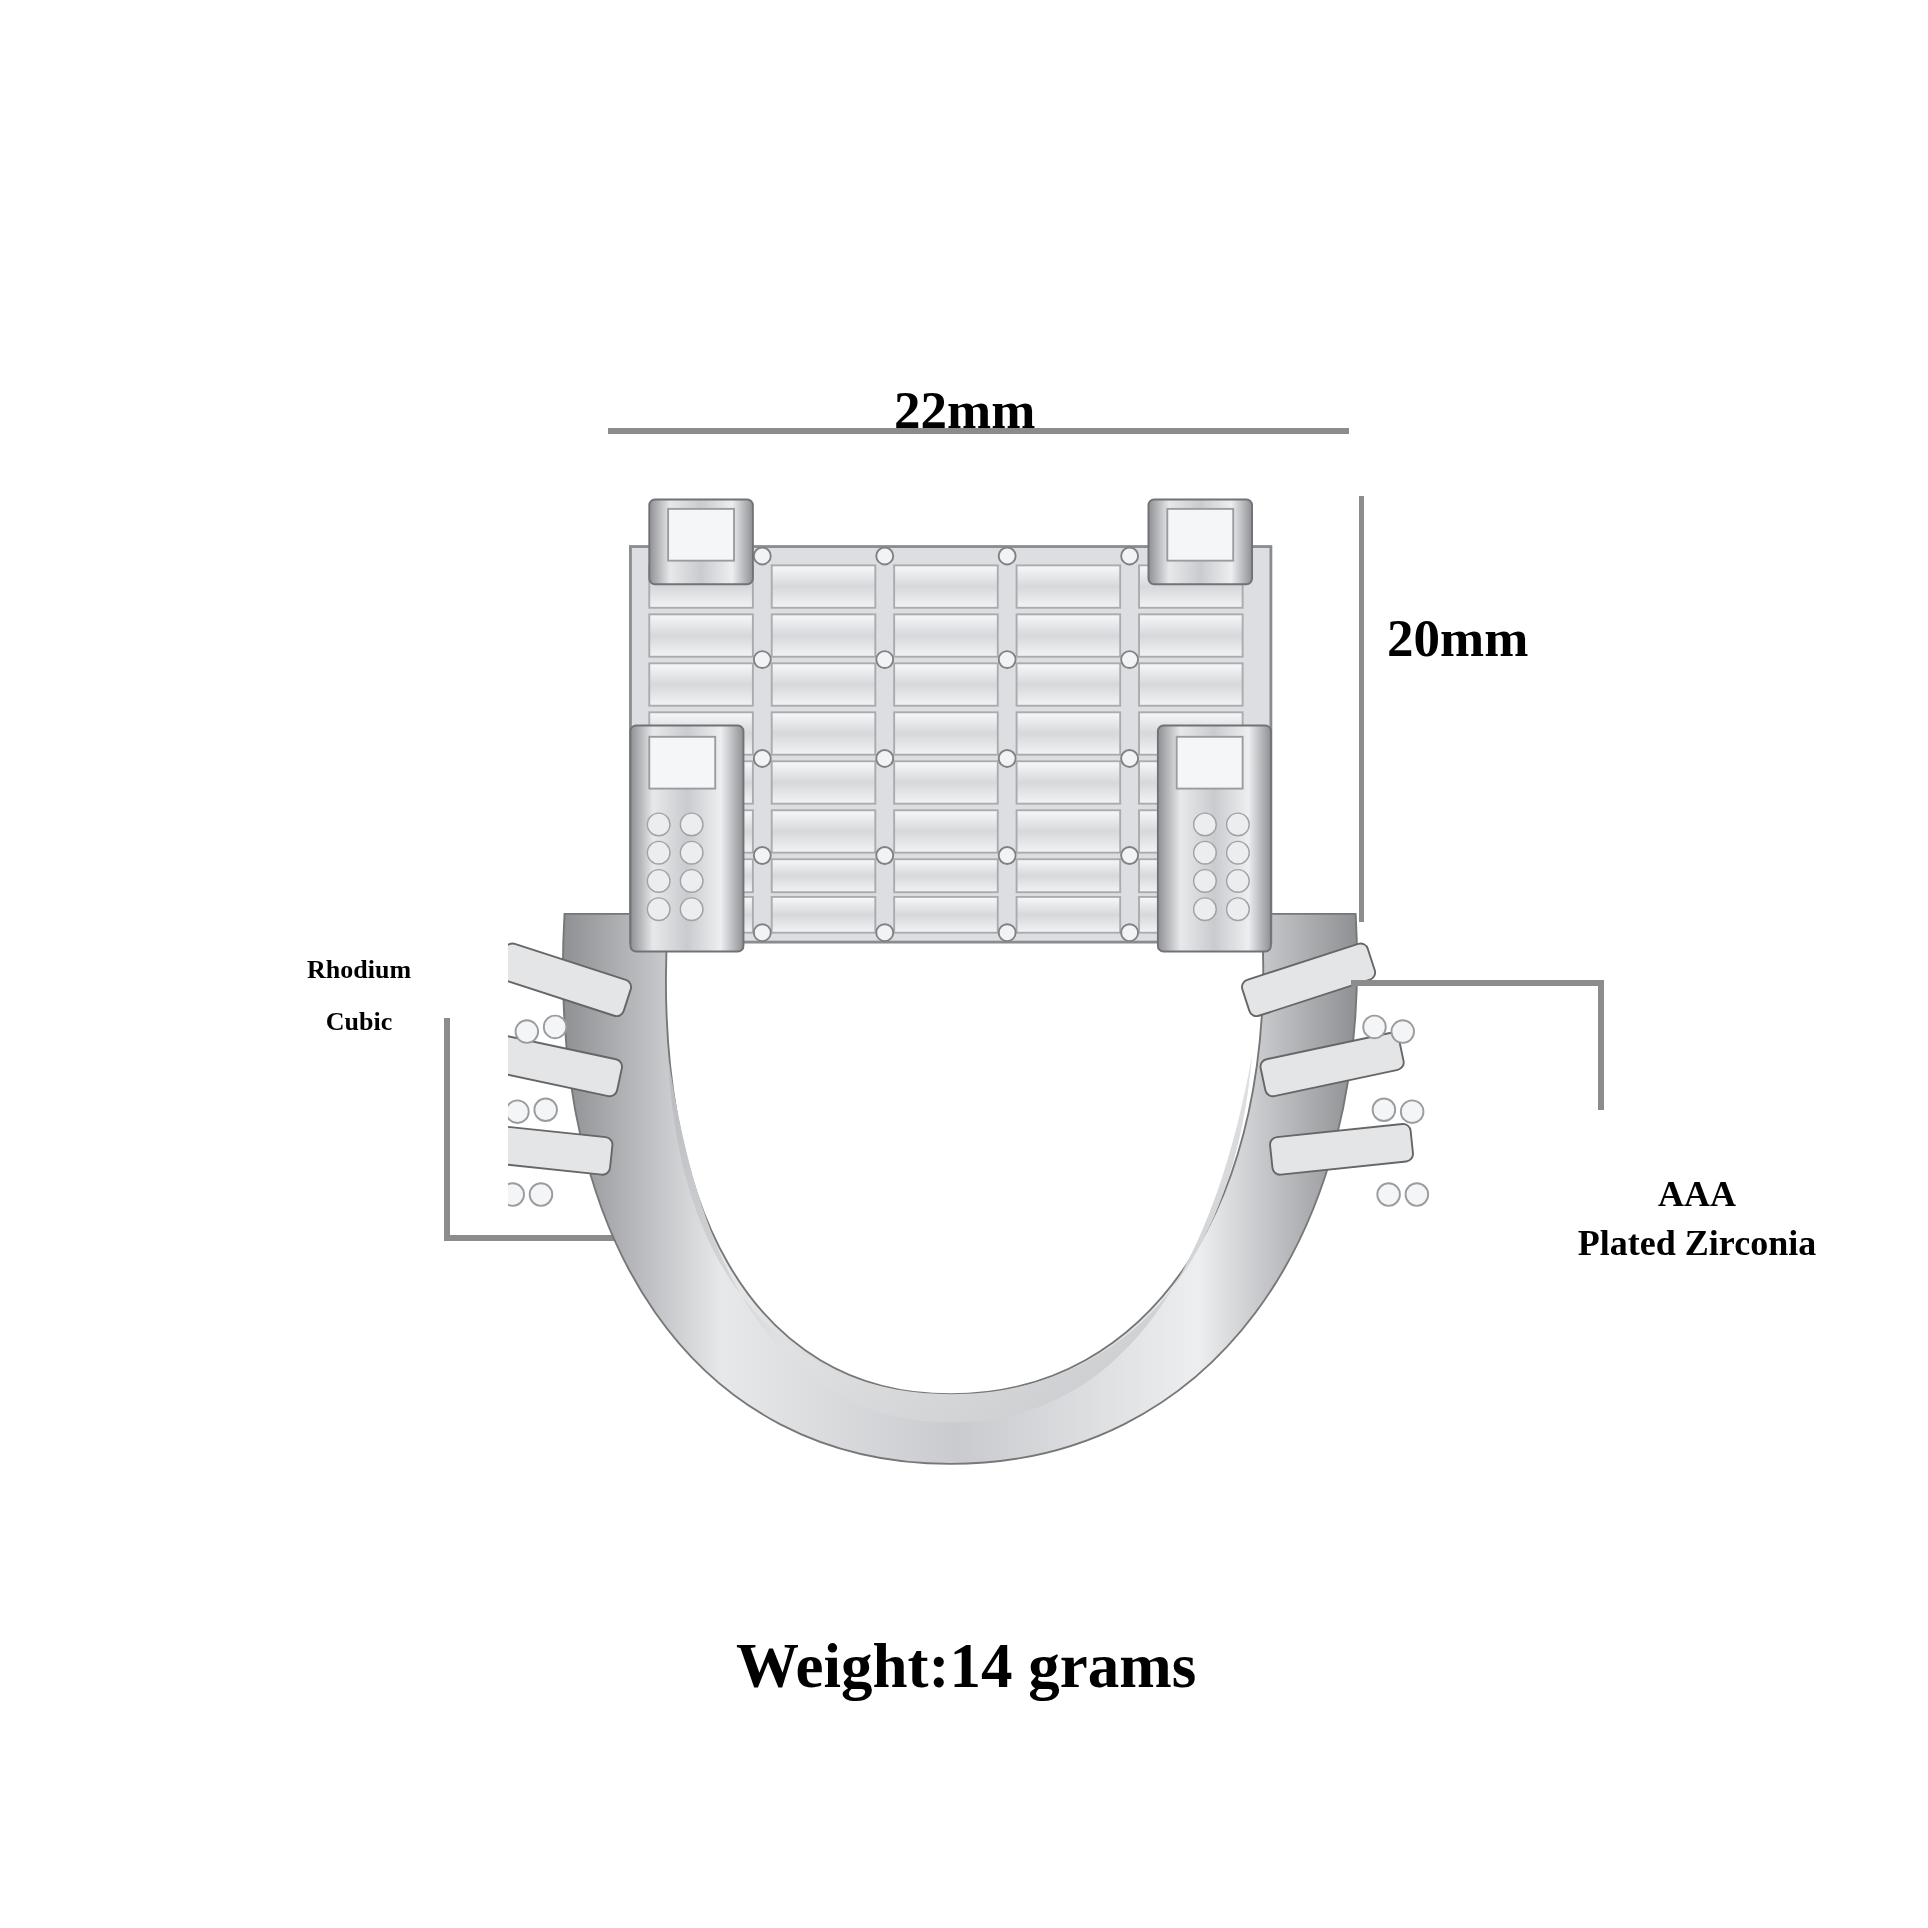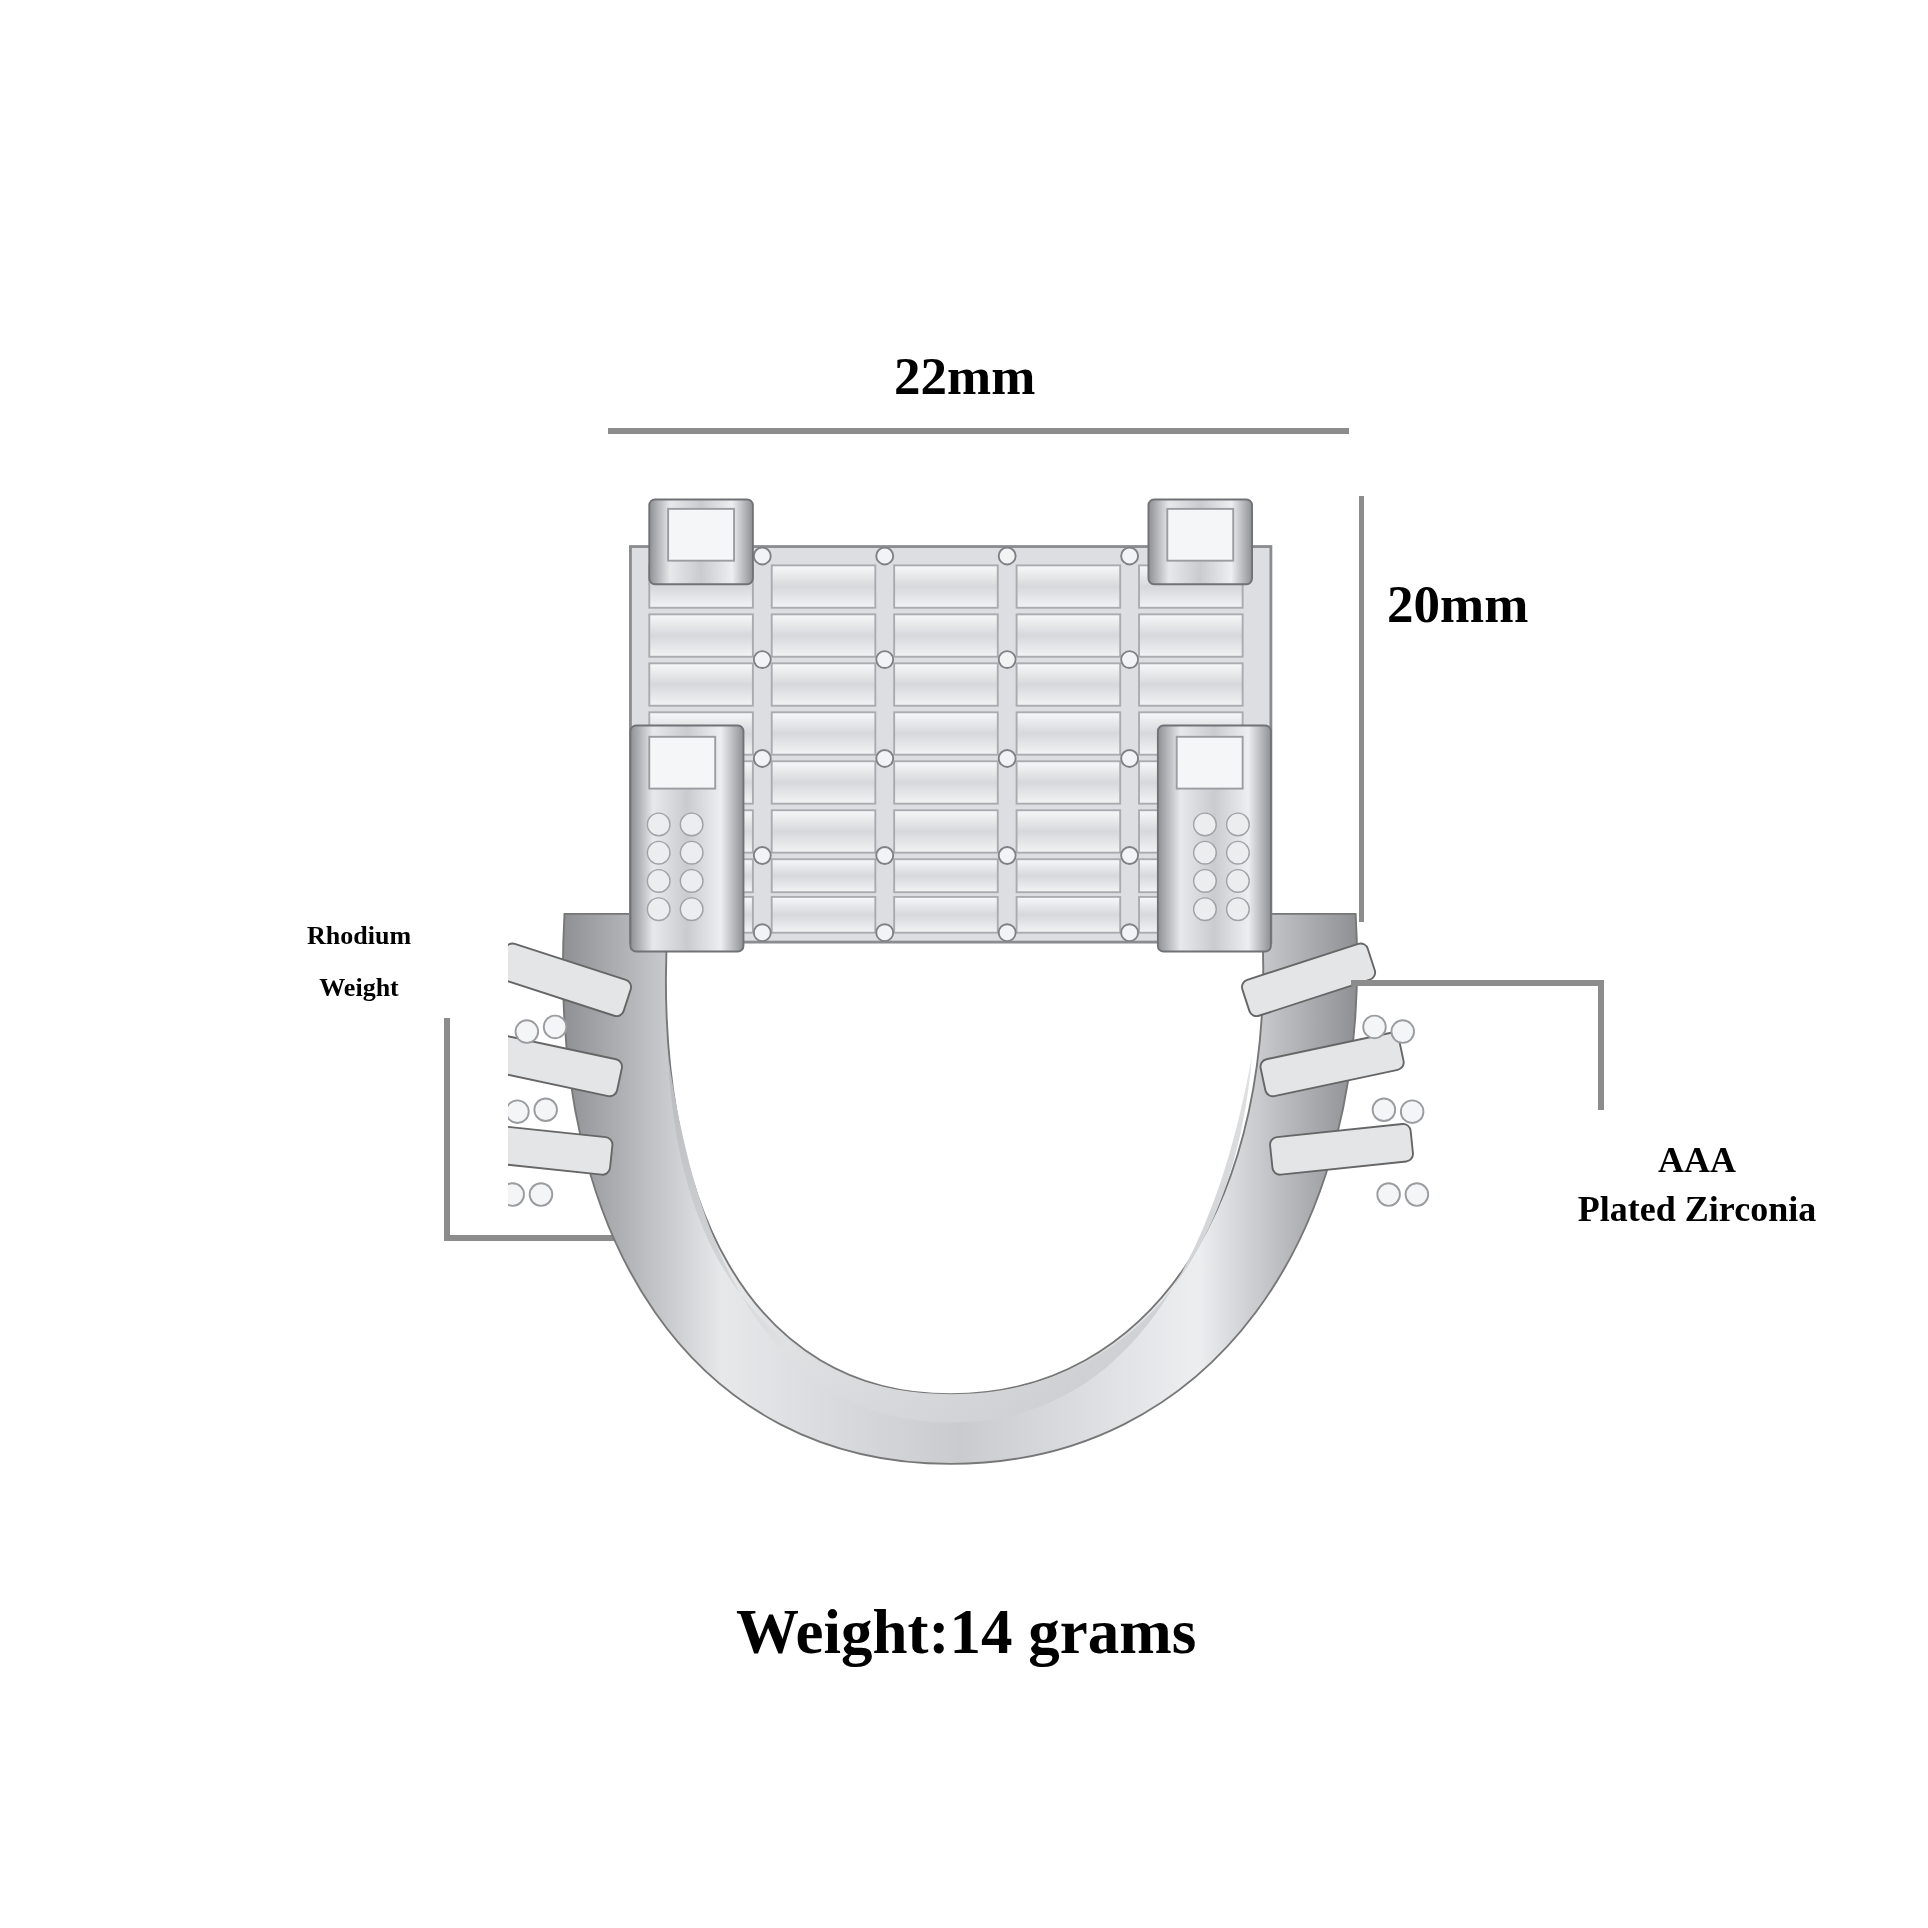--- a/index.html
+++ b/index.html
@@ -1,38 +1,38 @@
 <!DOCTYPE html>
 <html style="font-size:15px"><head>
 <meta charset="utf-8">
 <style>
   html, body { margin:0; padding:0; background:#ffffff; }
   body { width:1928px; height:1928px; position:relative; overflow:hidden;
          font-family:"Liberation Serif","DejaVu Serif",serif; color:#000; }
-  .label { position:absolute; font-weight:bold; white-space:nowrap; line-height:1; }
+  .label { position:absolute; font-weight:bold; white-space:nowrap; line-height:1;margin-top:34px; }
   .dim-22 { left:894px; top:350px; font-size:53px; }
   .dim-20 { left:1387px; top:578px; font-size:53px;text-align:right; }
   .rhodium { left:307px; top:910px; font-size:26px; text-align:center; line-height:52px; }
   .aaa { left:1556px; top:1136px; font-size:36px; text-align:center; line-height:49px; width:282px; }
   .weight { left:736px; top:1601px; font-size:63px; }
   .line { position:absolute; background:#8c8c8c; }
   .ring { position:absolute; left:508px; top:490px; width:923px; height:989px; }
 </style>
 </head>
 <body>
 
 <div class="label dim-22">22mm</div>
 <div class="line" style="left:608px; top:428px; width:741px; height:5.6px;"></div>
 
 <div class="line" style="left:1359px; top:496px; width:4.7px; height:426px;"></div>
 <div class="label dim-20">20mm</div>
 
 <div class="label rhodium">
   <div>Rhodium</div>
-  <div>Weight</div>
+  <div>Cubic</div>
 </div>
 <div class="line" style="left:444px; top:1018px; width:5.6px; height:223px;"></div>
 <div class="line" style="left:444px; top:1235px; width:184px; height:5.6px;"></div>
 
 <svg class="ring" viewBox="0 0 980 1050" xmlns="http://www.w3.org/2000/svg">
   <defs>
     <linearGradient id="metal" x1="0" x2="1" y1="0" y2="0">
       <stop offset="0" stop-color="#8e9094"></stop>
       <stop offset="0.2" stop-color="#e6e8ea"></stop>
       <stop offset="0.5" stop-color="#c9cbce"></stop>

